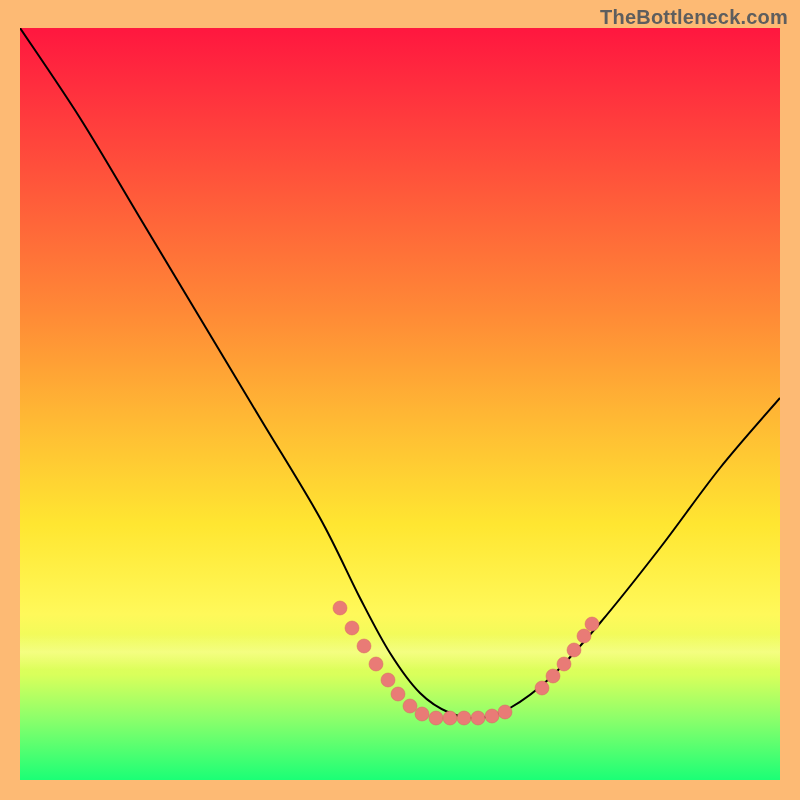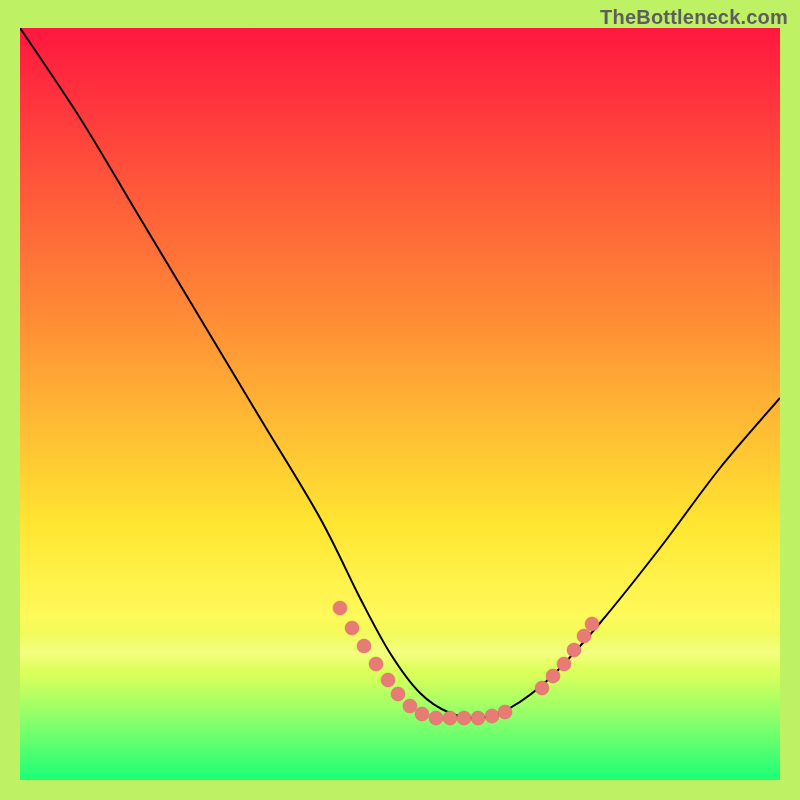--- a/index.html
+++ b/index.html
@@ -8,21 +8,21 @@
     width: 800px;
     height: 800px;
     background: #000;
     overflow: hidden;
     font-family: Arial, Helvetica, sans-serif;
   }
   .frame {
     position: relative;
     width: 800px;
     height: 800px;
-    background: #bef264;
+    background: #fdba74;
   }
   .watermark {
     position: absolute;
     top: 6px;
     right: 12px;
     color: #5e5e5e;
     font-size: 20px;
     font-weight: 600;
     letter-spacing: 0.2px;
     z-index: 10;

